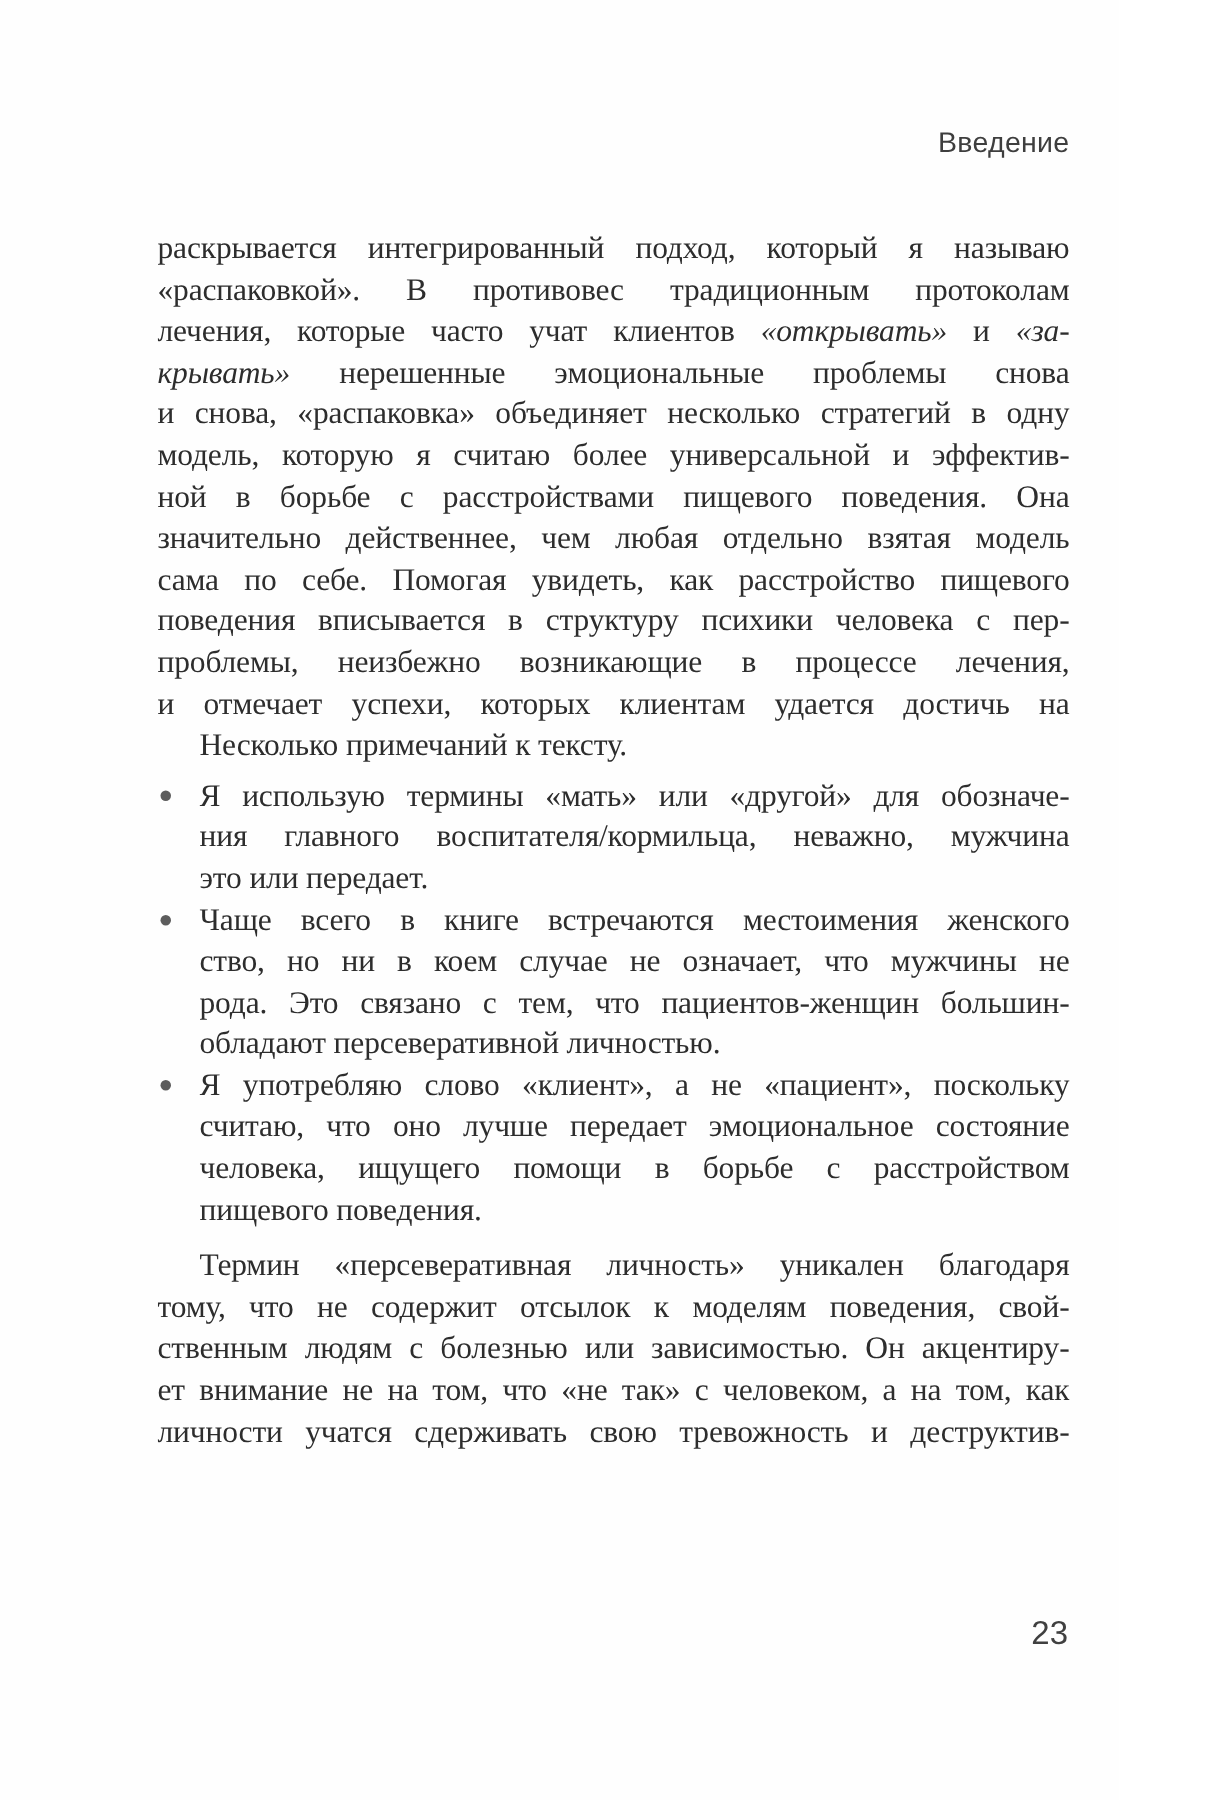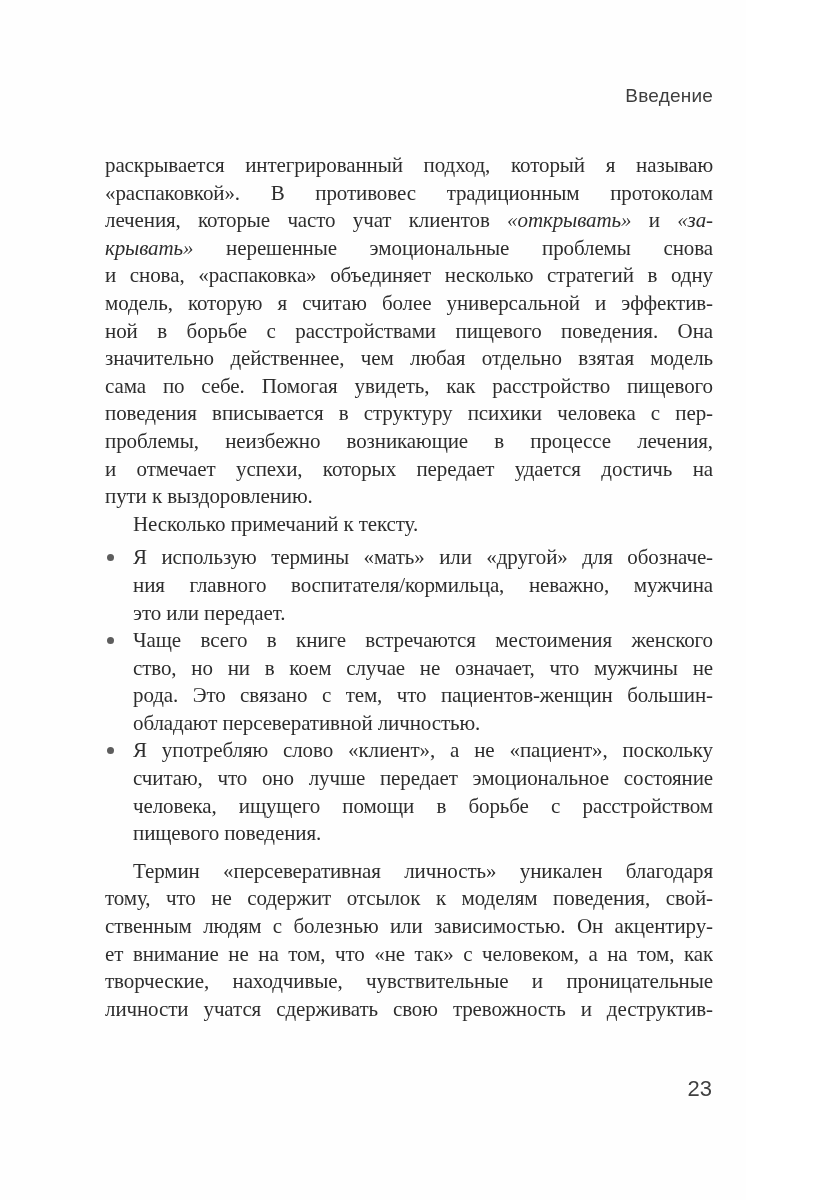--- a/index.html
+++ b/index.html
@@ -94,22 +94,21 @@
         <div class="line"><span>«распаковкой». В противовес традиционным протоколам</span></div>
         <div class="line"><span>лечения, которые часто учат клиентов </span><span class="it">«открывать»</span><span> и </span><span class="it">«за-</span></div>
         <div class="line"><span class="it">крывать»</span><span> нерешенные эмоциональные проблемы снова</span></div>
         <div class="line"><span>и снова, «распаковка» объединяет несколько стратегий в одну</span></div>
         <div class="line"><span>модель, которую я считаю более универсальной и эффектив-</span></div>
         <div class="line"><span>ной в борьбе с расстройствами пищевого поведения. Она</span></div>
         <div class="line"><span>значительно действеннее, чем любая отдельно взятая модель</span></div>
         <div class="line"><span>сама по себе. Помогая увидеть, как расстройство пищевого</span></div>
         <div class="line"><span>поведения вписывается в структуру психики человека с пер-</span></div>
         <div class="line"><span>проблемы, неизбежно возникающие в процессе лечения,</span></div>
-        <div class="line"><span>и отмечает успехи, которых передает удается достичь на</span></div>
-        <div class="line last"><span>пути к выздоровлению.</span></div>
+        <div class="line"><span>и отмечает успехи, которых клиентам удается достичь на</span></div>
       </div>
       <div class="paragraph indent">
         <div class="line last"><span>Несколько примечаний к тексту.</span></div>
       </div>
       <div class="bullets">
         <div class="bullet-item">
           <span class="bullet-dot"></span>
           <div>
             <div class="line"><span>Я использую термины «мать» или «другой» для обозначе-</span></div>
             <div class="line"><span>ния главного воспитателя/кормильца, неважно, мужчина</span></div>
@@ -133,19 +132,18 @@
             <div class="line"><span>человека, ищущего помощи в борьбе с расстройством</span></div>
             <div class="line last"><span>пищевого поведения.</span></div>
           </div>
         </div>
       </div>
       <div class="paragraph indent after-list">
         <div class="line"><span>Термин «персеверативная личность» уникален благодаря</span></div>
         <div class="line"><span>тому, что не содержит отсылок к моделям поведения, свой-</span></div>
         <div class="line"><span>ственным людям с болезнью или зависимостью. Он акцентиру-</span></div>
         <div class="line"><span>ет внимание не на том, что «не так» с человеком, а на том, как</span></div>
-        <div class="line"><span>творческие, находчивые, чувствительные и проницательные</span></div>
         <div class="line"><span>личности учатся сдерживать свою тревожность и деструктив-</span></div>
       </div>
     </div>
 
   <div class="page-number">23</div>
 </div>
 
 </body></html>

